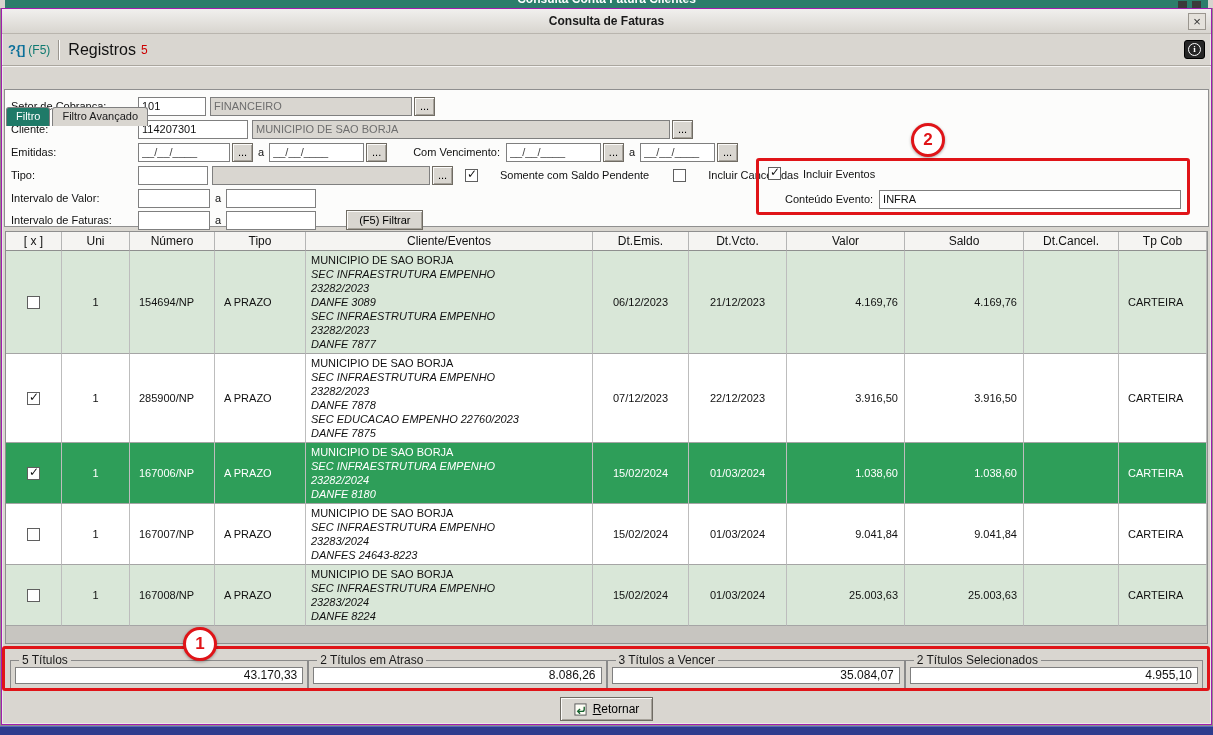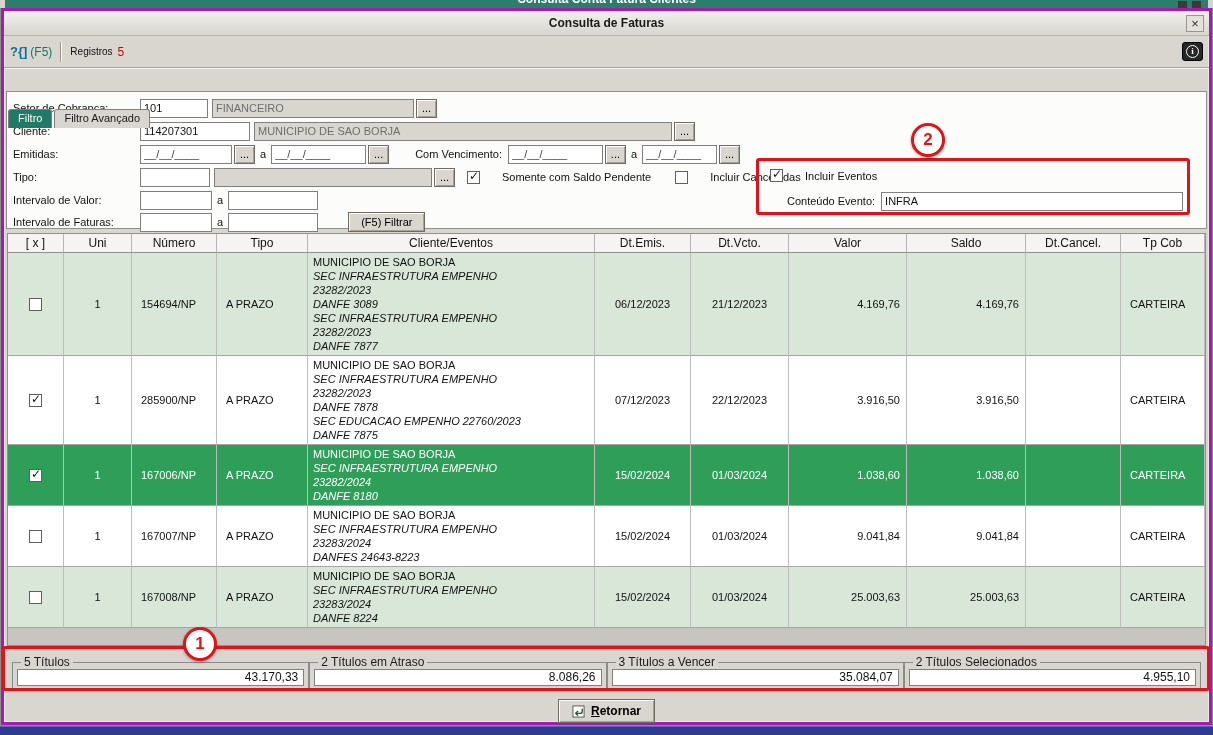--- a/index.html
+++ b/index.html
@@ -13,35 +13,35 @@
   
   .bg-strip { position:absolute; left:0; top:0; width:100%; height:8px; background:#d7d4ce; overflow:hidden; }
   .bg-strip .bar { position:absolute; left:5px; right:5px; top:0; height:8px; background:#2c7d6b; overflow:hidden; }
   .bg-strip .bar span { position:absolute; left:0; right:0; top:-8px; text-align:center; color:#fff; font-weight:bold; font-size:12px; }
   .bg-strip .wbtn { position:absolute; top:1px; width:9px; height:7px; background:#3a3a3a; }
   
   .taskbar { position:absolute; left:0; bottom:0; width:100%; height:9px; background:#2e3c8e; border-top:1px solid #5a68c0; }
 
   
   .dialog { position:absolute; left:1px; top:8px; width:1211px; height:717px; background:#d9d6d0;
-            border:3px solid #a21caf; box-shadow:inset 0 0 0 1px #eceae6; }
+            border:1px solid #a21caf; box-shadow:inset 0 0 0 1px #eceae6; }
   .titlebar { height:25px; background:linear-gradient(#f1f0ee,#d8d5cf); border-bottom:1px solid #b9b5ae;
               display:flex; align-items:center; justify-content:center; position:relative; }
   .titlebar .title { font-weight:bold; font-size:12px; color:#1a1a1a; }
   .close-btn { position:absolute; right:5px; top:4px; width:18px; height:17px; background:#e4e1db;
                border:1px solid #9a968f; font-size:13px; line-height:13px; color:#333; cursor:default;
                display:flex; align-items:center; justify-content:center; }
 
   
   .toolbar { height:32px; display:flex; align-items:center; padding:0 6px; position:relative;
              border-bottom:1px solid #aaa69e; box-shadow:0 1px 0 #f4f3f1; }
   .help-glyph { color:#0a6f9a; font-weight:bold; font-size:13px; margin-right:3px; }
   .help-key { color:#0f7a70; font-size:12px; }
   .tb-sep { width:2px; height:20px; border-left:1px solid #9a968f; border-right:1px solid #fff; margin:0 8px; }
-  .registros-label { font-size:10px; }
+  .registros-label { font-size:16px; }
   .registros-count { font-size:12px; color:#cc0000; margin-left:5px; }
   .info-btn { margin-left:auto; width:21px; height:19px; background:#262626; border-radius:3px;
               display:flex; align-items:center; justify-content:center; border:1px solid #000; }
   .info-btn .i-ring { width:13px; height:13px; border:1px solid #fff; border-radius:50%; color:#fff;
                       font-size:9px; font-weight:bold; line-height:11px; text-align:center; font-family:"Liberation Serif",serif; }
 
   
   .tabstrip { height:24px; padding:5px 0 0 4px; display:flex; gap:2px; position:relative; z-index:2; }
   .tab { padding:2px 9px 0; height:19px; border:1px solid #7f7f7f; border-bottom:none;
          border-radius:3px 3px 0 0; background:#d9d6d0; color:#1a1a1a;margin-top:36px; }
@@ -84,21 +84,21 @@
 
   
   .summary { display:flex; gap:0; padding:9px 8px 0; height:48px; }
   .sumbox { flex:1; border:1px solid #8a8a8a; height:36px; padding:0 4px 4px; background:transparent; }
   .sumbox legend { padding:0 3px; margin-left:4px; font-size:12px; color:#1a1a1a; }
   .sumval { border:1px solid #7f7f7f; background:#fff; height:17px; line-height:15px;
             text-align:right; padding:0 5px; font-size:12px; }
 
   
   .buttonbar { display:flex; justify-content:center; padding-top:5px; }
-  .retornar-btn { height:24px; padding:0 13px; display:flex; align-items:center; gap:6px; font-size:12px;font-weight:bold; }
+  .retornar-btn { height:24px; padding:0 13px; display:flex; align-items:center; gap:6px; font-size:12px; }
   .retornar-btn .accel { text-decoration:underline; }
 
   
   .anno { position:absolute; z-index:100; pointer-events:none; }
   .anno-box { border:3px solid #e01418; border-radius:3px; }
   .anno-circle { width:34px; height:34px; border-radius:50%; background:#fff; border:3px solid #e01418;
                  color:#e01418; font-weight:bold; font-size:17px; display:flex; align-items:center;
                  justify-content:center; box-shadow:0 1px 3px rgba(0,0,0,.35); }
 </style>
 </head>

